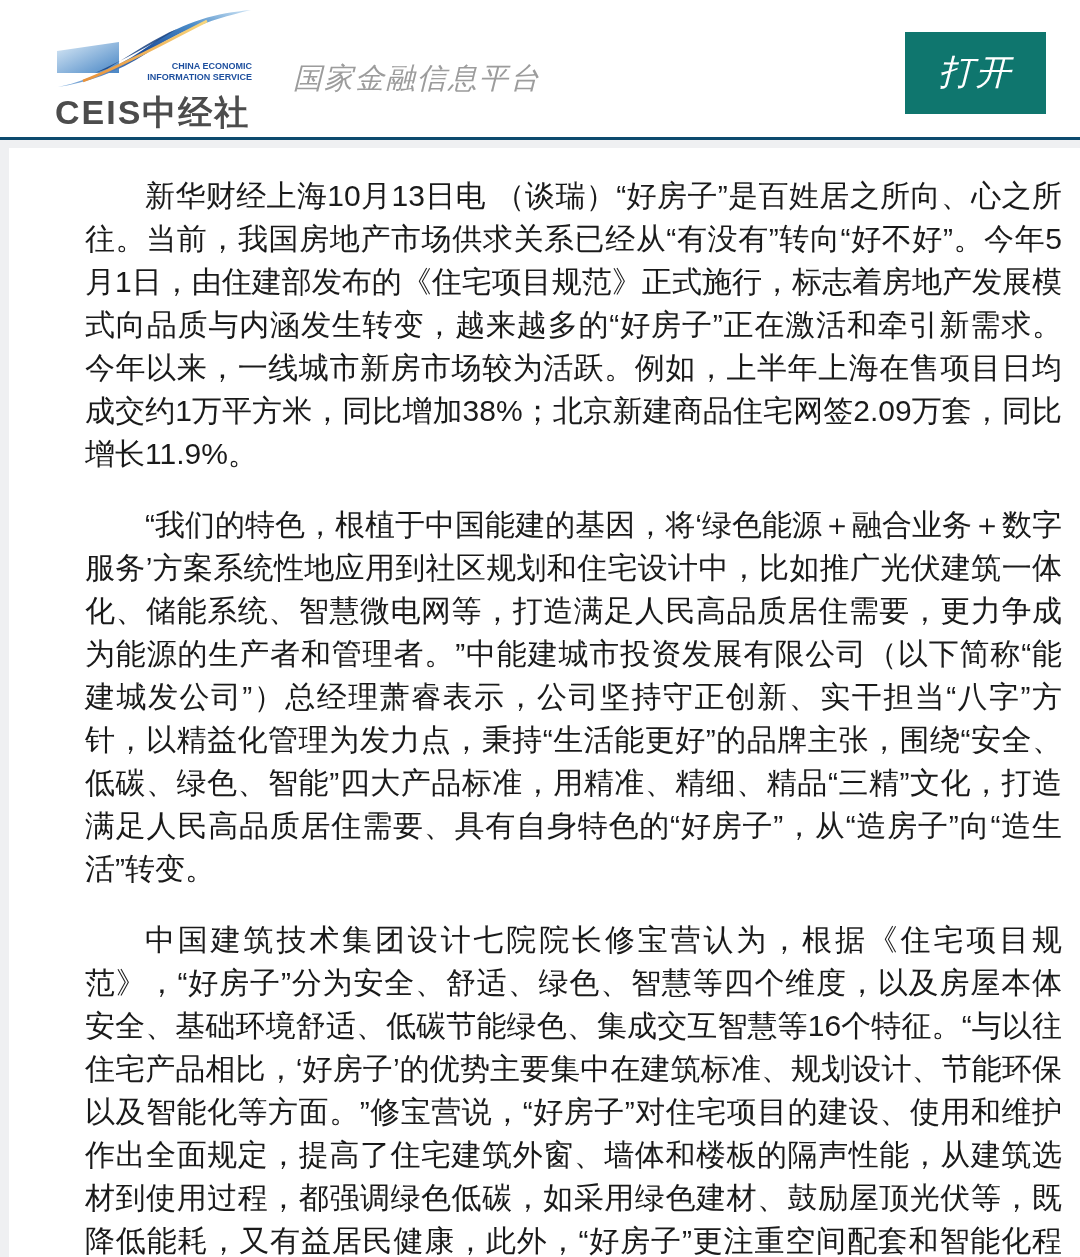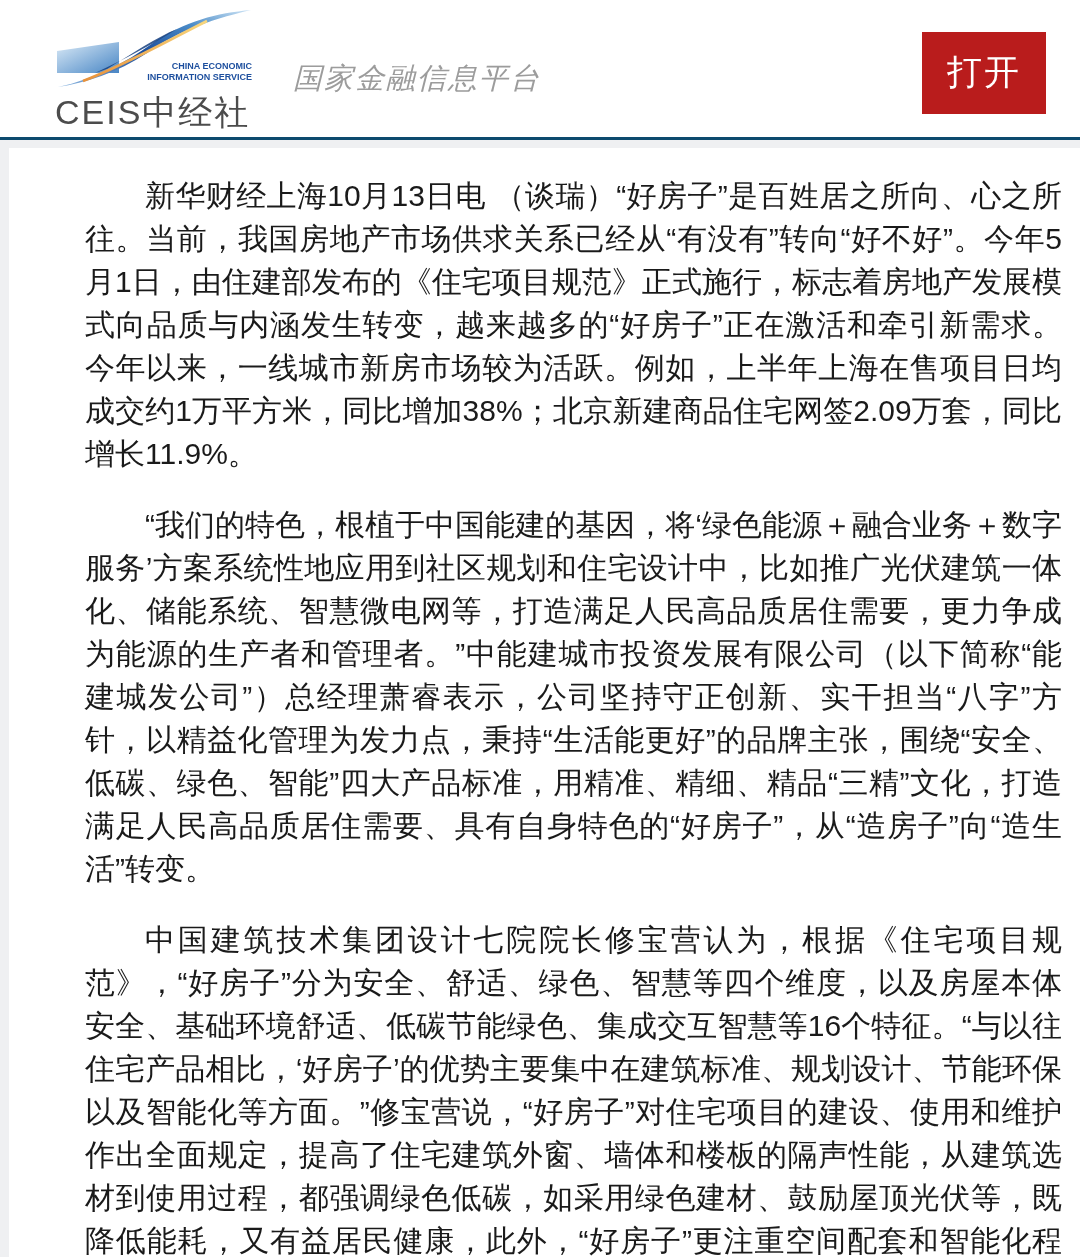--- a/index.html
+++ b/index.html
@@ -13,43 +13,44 @@
   .header {
     width: 1080px; height: 140px;
     background: #ffffff;
     display: flex; align-items: center;
     padding: 8px 34px 0 55px;
     border-bottom: 3px solid #0c4a6e;
   }
   .logo-block { width: 200px; flex: 0 0 auto; }
   .logo-block svg { display: block; }
   .logo-wordmark {
-    font-size: 34px; font-weight: 400;
+    font-size: 34px; font-weight: 700;
     color: #4c4c4c; letter-spacing: 2px;
     margin-top: 1px;
     white-space: nowrap;
   }
   .brand-block { margin-left: 38px; flex: 0 0 auto; }
   .brand-title {
     font-size: 40px; font-weight: 700; color: #151515;
     line-height: 1.1;
   }
   .brand-subtitle {
     font-size: 29px; color: #9c9c9c;
     margin-top: 12px; letter-spacing: 2px; font-style: italic;
   }
   .header-spacer { flex: 1 1 auto; }
   .open-button {
-    width: 124px; height: 82px;
-    background: #b91c1c; color: #ffffff;
+    width: 141px; height: 82px;
+    background: #0f766e; color: #ffffff;
     font-size: 35px;
     display: flex; align-items: center; justify-content: center;
     cursor: pointer; user-select: none;
     letter-spacing: 2px;
     border: none;
+    font-style: italic;
   }
   
   .content {
     margin-left: 9px;
     margin-top: 8px;
     width: 1071px;
     height: 1109px;
     background: #ffffff;
     padding: 26px 18px 0 76px;
     overflow: hidden;

